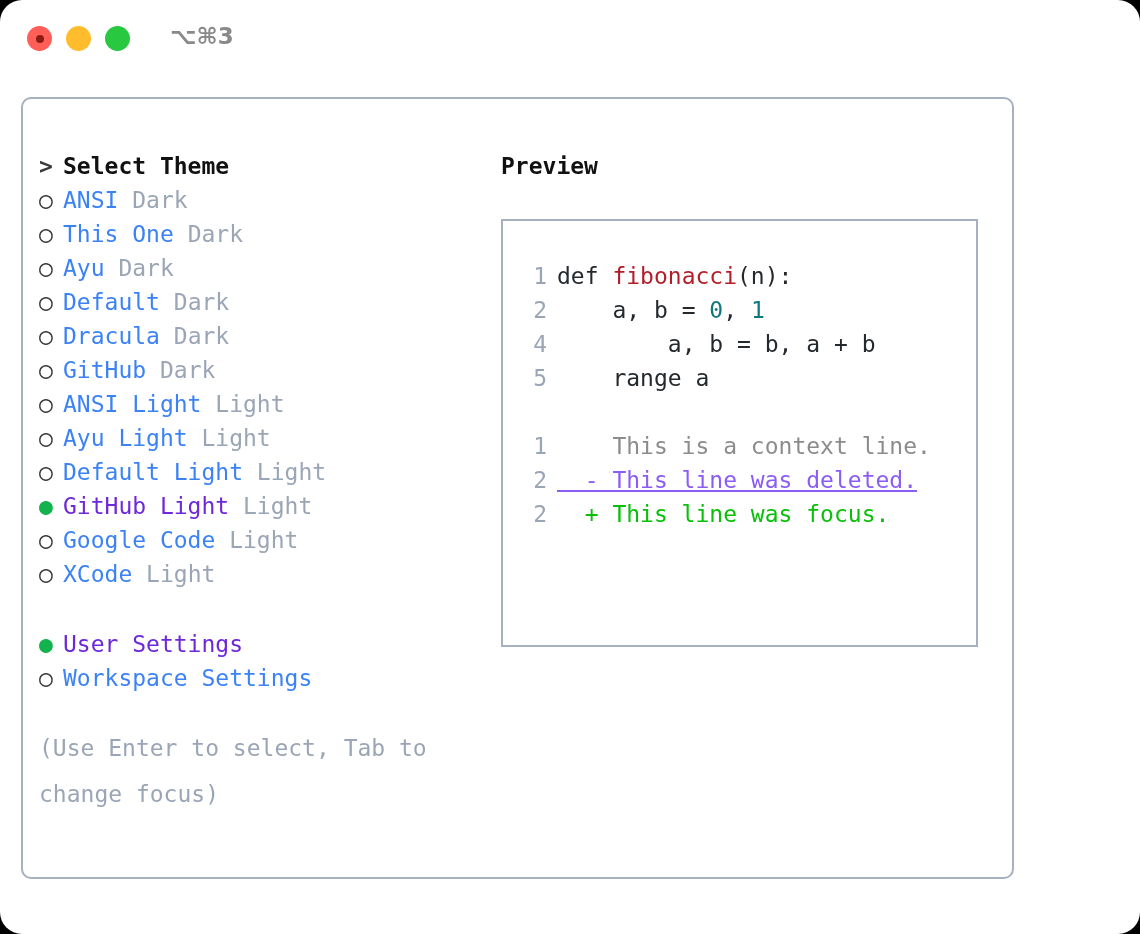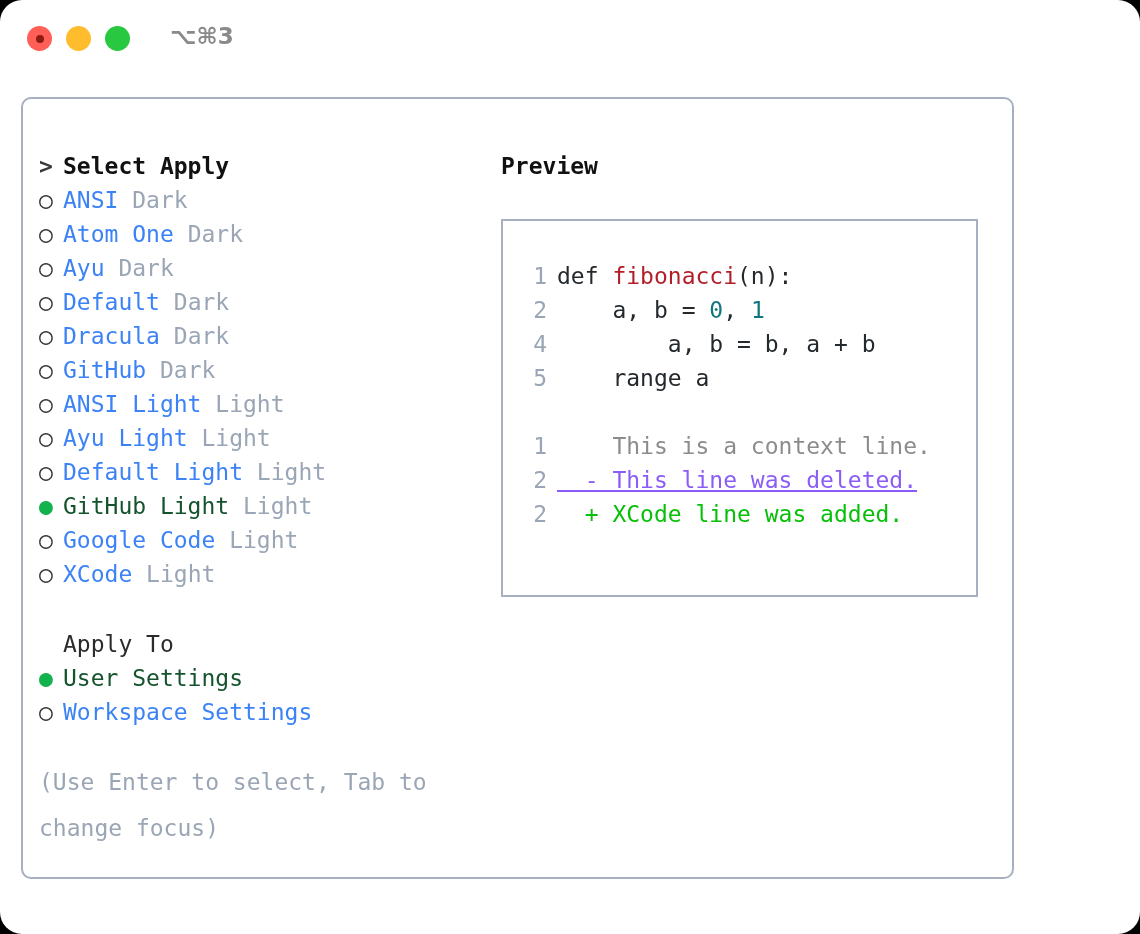--- a/index.html
+++ b/index.html
@@ -103,21 +103,21 @@
     color: #111111;
     font-size: 23px;
   }
   .bullet {
     display: inline-block;
     width: 24px;
     color: #3a3a3a;
   }
   .bullet.sel { color: #12b24c; }
   .label { color: #3b82f6; }
-  .label.sel { color: #14532d; }
+  .label.sel { color: #6d28d9; }
   .suffix { color: #9aa5b5; }
 
   .section-gap { height: 36px; }
   .apply-heading {
     padding-left: 24px;
     font-size: 23px;
     color: #2b2b2b;
   }
 
   .hint {
@@ -137,21 +137,21 @@
   }
   .preview-title {
     font-size: 23px;
     font-weight: bold;
     color: #111111;
     line-height: 34px;
   }
   .preview-box {
     margin-top: 36px;
     width: 477px;
-    height: 378px;
+    height: 428px;
     border: 2px solid #a7b0c0;
     background: #ffffff;
     box-sizing: border-box;
     padding: 38px 0 0 18px;
   }
   .code-line {
     font-size: 23px;
     line-height: 34px;
     white-space: pre;
     color: #24292e;
@@ -184,40 +184,39 @@
       <span class="dot yellow"></span>
       <span class="dot green"></span>
     </div>
     <div class="shortcut">⌥⌘3</div>
   </div>
 
   <div class="panel">
 
     <div class="left-col">
       <div class="row heading">
-        <span class="bullet">&gt;</span><span>Select Apply</span>
+        <span class="bullet">&gt;</span><span>Select Theme</span>
       </div>
       <div id="theme-items">
           <div class="row"><span class="bullet">○</span><span class="label">ANSI</span><span class="suffix"> Dark</span></div>
-          <div class="row"><span class="bullet">○</span><span class="label">Atom One</span><span class="suffix"> Dark</span></div>
+          <div class="row"><span class="bullet">○</span><span class="label">This One</span><span class="suffix"> Dark</span></div>
           <div class="row"><span class="bullet">○</span><span class="label">Ayu</span><span class="suffix"> Dark</span></div>
           <div class="row"><span class="bullet">○</span><span class="label">Default</span><span class="suffix"> Dark</span></div>
           <div class="row"><span class="bullet">○</span><span class="label">Dracula</span><span class="suffix"> Dark</span></div>
           <div class="row"><span class="bullet">○</span><span class="label">GitHub</span><span class="suffix"> Dark</span></div>
           <div class="row"><span class="bullet">○</span><span class="label">ANSI Light</span><span class="suffix"> Light</span></div>
           <div class="row"><span class="bullet">○</span><span class="label">Ayu Light</span><span class="suffix"> Light</span></div>
           <div class="row"><span class="bullet">○</span><span class="label">Default Light</span><span class="suffix"> Light</span></div>
           <div class="row"><span class="bullet sel">●</span><span class="label sel">GitHub Light</span><span class="suffix"> Light</span></div>
           <div class="row"><span class="bullet">○</span><span class="label">Google Code</span><span class="suffix"> Light</span></div>
           <div class="row"><span class="bullet">○</span><span class="label">XCode</span><span class="suffix"> Light</span></div>
         </div>
 
       <div class="section-gap"></div>
 
-      <div class="row apply-heading">Apply To</div>
       <div id="apply-items">
           <div class="row"><span class="bullet sel">●</span><span class="label sel">User Settings</span></div>
           <div class="row"><span class="bullet">○</span><span class="label">Workspace Settings</span></div>
         </div>
 
       <div class="hint">(Use Enter to select, Tab to change focus)</div>
     </div>
 
     <div class="right-col">
       <div class="preview-title">Preview</div>
@@ -225,19 +224,19 @@
         <div id="code-block">
             <div class="code-line"><span class="gutter">1</span><span>def </span><span class="tok-fn">fibonacci</span><span>(n):</span></div>
             <div class="code-line"><span class="gutter">2</span>    <span>a, b = </span><span class="tok-num">0</span><span>, </span><span class="tok-num">1</span></div>
             <div class="code-line"><span class="gutter">4</span>        <span>a, b = b, a + b</span></div>
             <div class="code-line"><span class="gutter">5</span>    <span>range a</span></div>
           </div>
         <div class="blank-line"></div>
         <div id="diff-block">
             <div class="code-line"><span class="gutter">1</span><span class="diff-ctx">    This is a context line.</span></div>
             <div class="code-line"><span class="gutter">2</span><span class="diff-del">  - This line was deleted.</span></div>
-            <div class="code-line"><span class="gutter">2</span><span class="diff-add">  + XCode line was added.</span></div>
+            <div class="code-line"><span class="gutter">2</span><span class="diff-add">  + This line was focus.</span></div>
           </div>
       </div>
     </div>
 
   </div>
 </div>
 
 </body></html>

